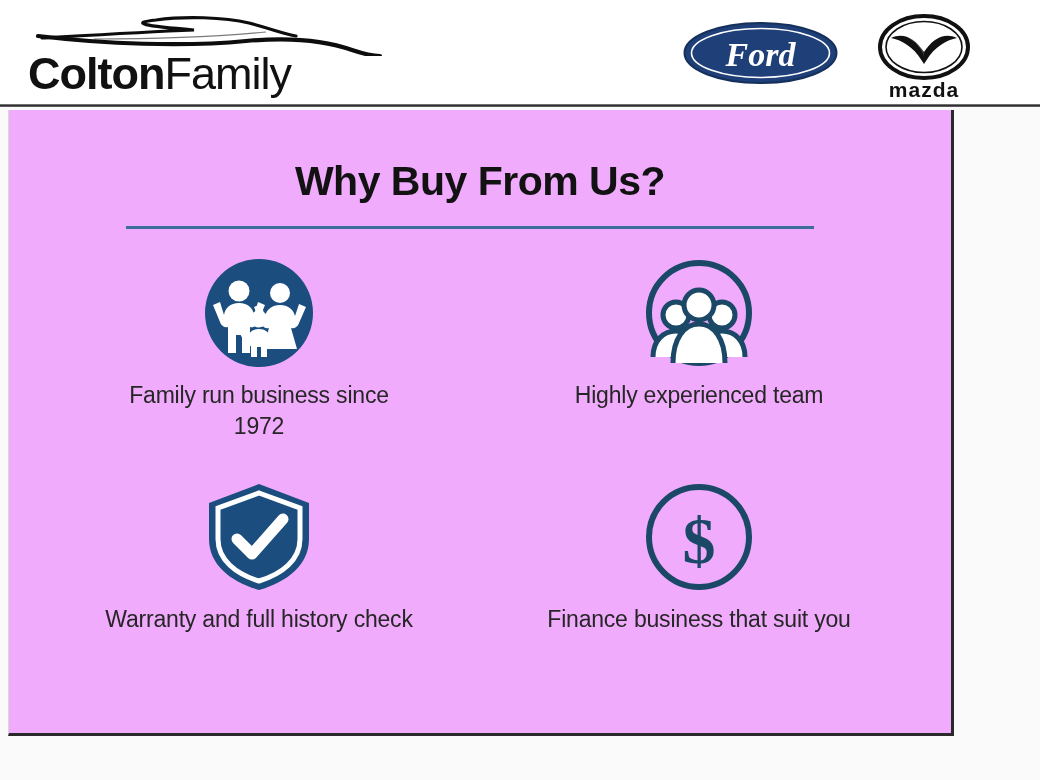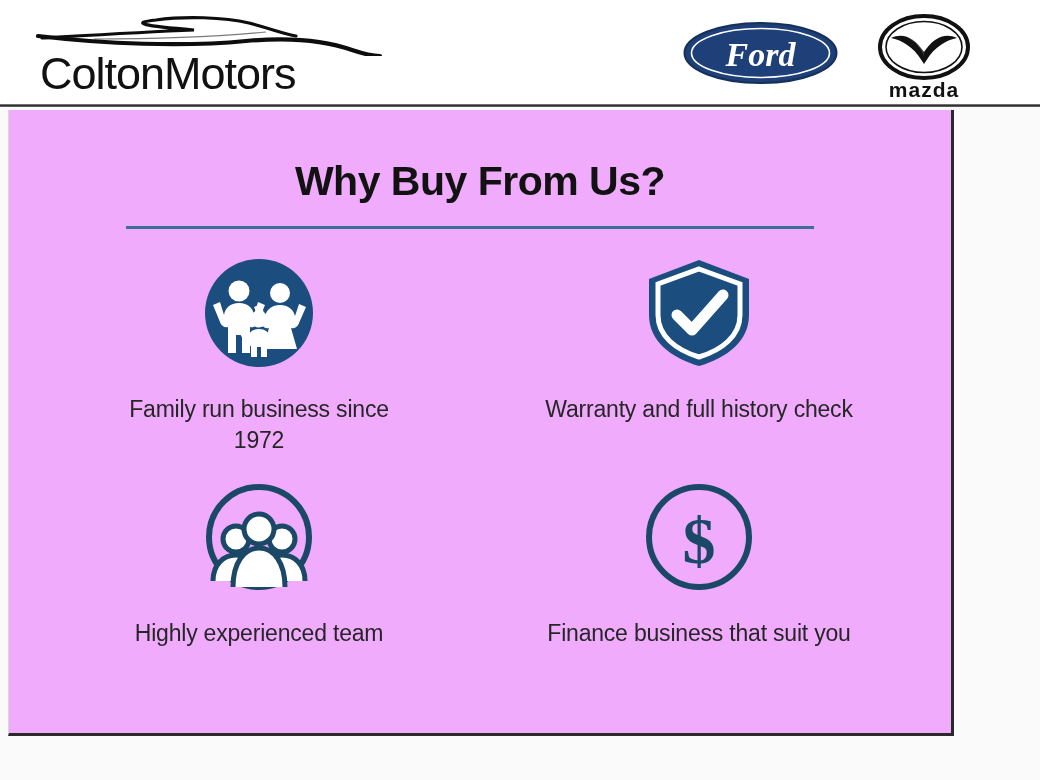--- a/index.html
+++ b/index.html
@@ -45,22 +45,21 @@
     top: 38px;
     width: 360px;
     height: 52px;
     font-size: 45px;
     line-height: 52px;
     letter-spacing: -1px;
     color: #111111;
     white-space: nowrap;
   }
   #brand-wordmark .b-strong {
-    font-weight: normal;
-    margin-left: 12px;
+    font-weight: bold;
   }
   #brand-wordmark .b-light {
     font-weight: normal;
   }
 
   
   #ford-logo {
     position: absolute;
     left: 683px;
     top: 22px;
@@ -136,42 +135,42 @@
     align-items: center;
   }
   .feature-icon {
     width: 118px;
     height: 106px;
     display: flex;
     align-items: center;
     justify-content: center;
   }
   .feature-label {
-    margin-top: 28px;
+    margin-top: 14px;
     width: 310px;
     text-align: center;
     font-size: 23px;
     line-height: 31px;
     color: #262626;
     letter-spacing: -0.2px;
   }
 </style>
 </head>
 <body>
 
 <div id="header-band">
 
   <div id="brand-logo">
     <svg id="brand-car-silhouette" viewBox="0 0 352 46">
       <path d="M8 28 C 60 25, 110 22, 160 20 C 110 16, 95 13, 122 10 C 150 6, 190 7, 215 13 C 238 19, 250 24, 262 26" fill="none" stroke="#0d0d0d" stroke-width="3.2" stroke-linecap="round"></path>
       <path d="M4 26 C 70 34, 150 37, 212 31 C 255 27, 290 30, 318 40 C 330 44, 340 46, 346 46" fill="none" stroke="#0d0d0d" stroke-width="4.2" stroke-linecap="round"></path>
       <path d="M60 29 C 120 29, 180 27, 232 22" fill="none" stroke="#0d0d0d" stroke-width="1.2" opacity="0.55"></path>
     </svg>
     <div id="brand-wordmark">
-      <span class="b-strong">Colton</span><span class="b-light">Motors</span>
+      <span class="b-strong">Colton</span><span class="b-light">Family</span>
     </div>
   </div>
 
   <svg id="ford-logo" viewBox="0 0 155 62">
     <ellipse cx="77.5" cy="31" rx="76" ry="30" fill="#1e3f78" stroke="#16305c" stroke-width="2"></ellipse>
     <ellipse cx="77.5" cy="31" rx="69" ry="24.5" fill="none" stroke="#ffffff" stroke-width="1.6"></ellipse>
     <text x="77.5" y="44" text-anchor="middle" font-family="'Liberation Serif', serif" font-size="34" font-style="italic" font-weight="bold" fill="#ffffff">Ford</text>
   </svg>
 
   <svg id="mazda-logo" viewBox="0 0 110 88">
@@ -209,57 +208,57 @@
       </div>
       <div class="feature-label">
         <span>Family run business since</span>
         <span>1972</span>
       </div>
     </div>
 
     <div class="feature-cell">
       <div class="feature-icon">
         <svg viewBox="0 0 112 112" width="112" height="112">
+          <circle cx="56" cy="56" r="50" fill="none" stroke="#1b4866" stroke-width="6"></circle>
+
+          <circle cx="33" cy="58" r="13" fill="#ffffff" stroke="#1b4866" stroke-width="5"></circle>
+          <path d="M10 100 C 10 84, 20 74, 33 74 C 46 74, 56 84, 56 100" fill="#ffffff" stroke="#1b4866" stroke-width="5"></path>
+
+          <circle cx="79" cy="58" r="13" fill="#ffffff" stroke="#1b4866" stroke-width="5"></circle>
+          <path d="M56 100 C 56 84, 66 74, 79 74 C 92 74, 102 84, 102 100" fill="#ffffff" stroke="#1b4866" stroke-width="5"></path>
+
+          <circle cx="56" cy="48" r="15" fill="#ffffff" stroke="#1b4866" stroke-width="5"></circle>
+          <path d="M30 106 C 30 82, 41 67, 56 67 C 71 67, 82 82, 82 106" fill="#ffffff" stroke="#1b4866" stroke-width="5"></path>
+        </svg>
+      </div>
+      <div class="feature-label">
+        <span>Highly experienced</span>
+        <span>team</span>
+      </div>
+    </div>
+
+    <div class="feature-cell">
+      <div class="feature-icon">
+        <svg viewBox="0 0 112 112" width="112" height="112">
           <path d="M56 3 L 106 22 L 106 58 C 106 84, 84 101, 56 109 C 28 101, 6 84, 6 58 L 6 22 Z" fill="#1b4d7e"></path>
           <path d="M56 12 L 97 27 L 97 58 C 97 79, 79 93, 56 100 C 33 93, 15 79, 15 58 L 15 27 Z" fill="none" stroke="#ffffff" stroke-width="5"></path>
           <path d="M56 19 L 91 32 L 91 58 C 91 76, 76 88, 56 94 C 36 88, 21 76, 21 58 L 21 32 Z" fill="#1b4d7e"></path>
           <path d="M34 58 L 49 73 L 80 38" fill="none" stroke="#ffffff" stroke-width="11" stroke-linecap="round" stroke-linejoin="round"></path>
         </svg>
       </div>
       <div class="feature-label">
         <span>Warranty and full history</span>
         <span>check</span>
       </div>
     </div>
 
     <div class="feature-cell">
       <div class="feature-icon">
         <svg viewBox="0 0 112 112" width="112" height="112">
           <circle cx="56" cy="56" r="50" fill="none" stroke="#1b4866" stroke-width="6"></circle>
-
-          <circle cx="33" cy="58" r="13" fill="#ffffff" stroke="#1b4866" stroke-width="5"></circle>
-          <path d="M10 100 C 10 84, 20 74, 33 74 C 46 74, 56 84, 56 100" fill="#ffffff" stroke="#1b4866" stroke-width="5"></path>
-
-          <circle cx="79" cy="58" r="13" fill="#ffffff" stroke="#1b4866" stroke-width="5"></circle>
-          <path d="M56 100 C 56 84, 66 74, 79 74 C 92 74, 102 84, 102 100" fill="#ffffff" stroke="#1b4866" stroke-width="5"></path>
-
-          <circle cx="56" cy="48" r="15" fill="#ffffff" stroke="#1b4866" stroke-width="5"></circle>
-          <path d="M30 106 C 30 82, 41 67, 56 67 C 71 67, 82 82, 82 106" fill="#ffffff" stroke="#1b4866" stroke-width="5"></path>
-        </svg>
-      </div>
-      <div class="feature-label">
-        <span>Highly experienced</span>
-        <span>team</span>
-      </div>
-    </div>
-
-    <div class="feature-cell">
-      <div class="feature-icon">
-        <svg viewBox="0 0 112 112" width="112" height="112">
-          <circle cx="56" cy="56" r="50" fill="none" stroke="#1b4866" stroke-width="6"></circle>
           <text x="56" y="82" text-anchor="middle" font-family="'Liberation Serif', serif" font-size="66" font-weight="bold" fill="#1b4866">$</text>
         </svg>
       </div>
       <div class="feature-label">
         <span>Finance business that suit</span>
         <span>you</span>
       </div>
     </div>
 
   </div>

